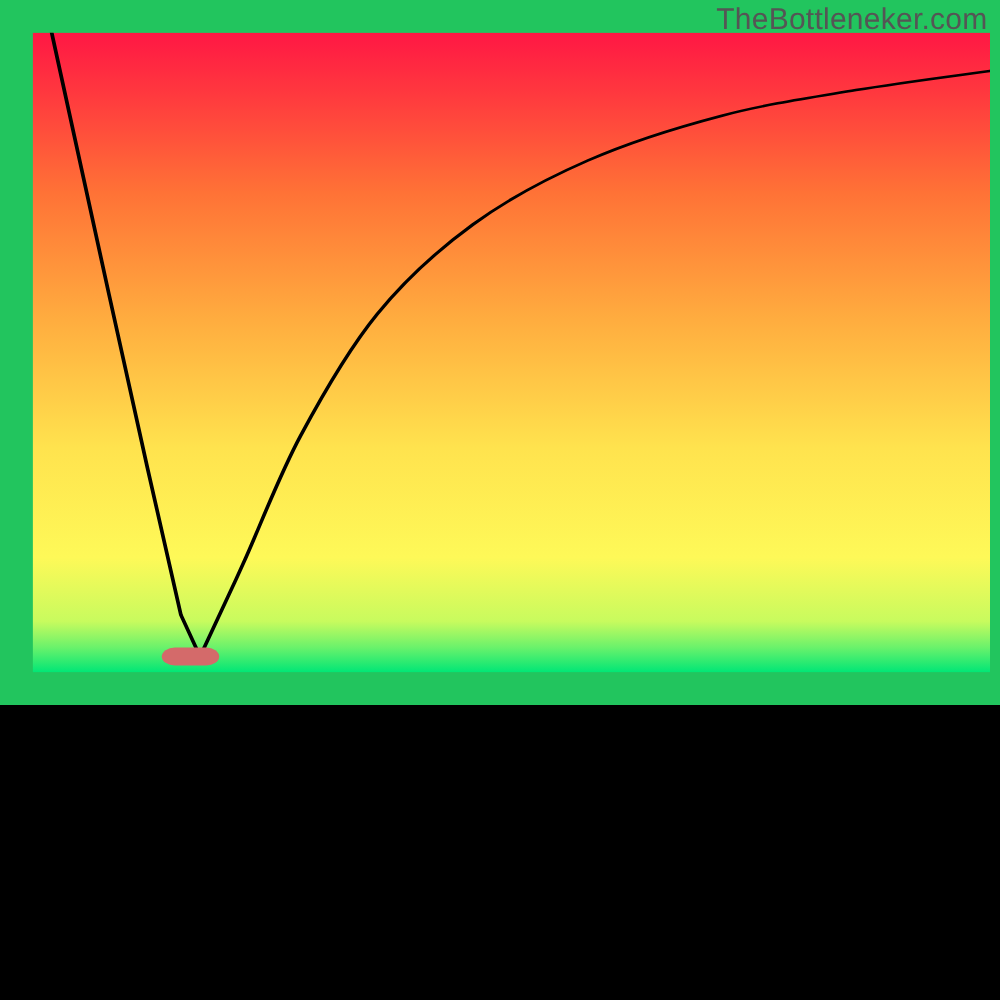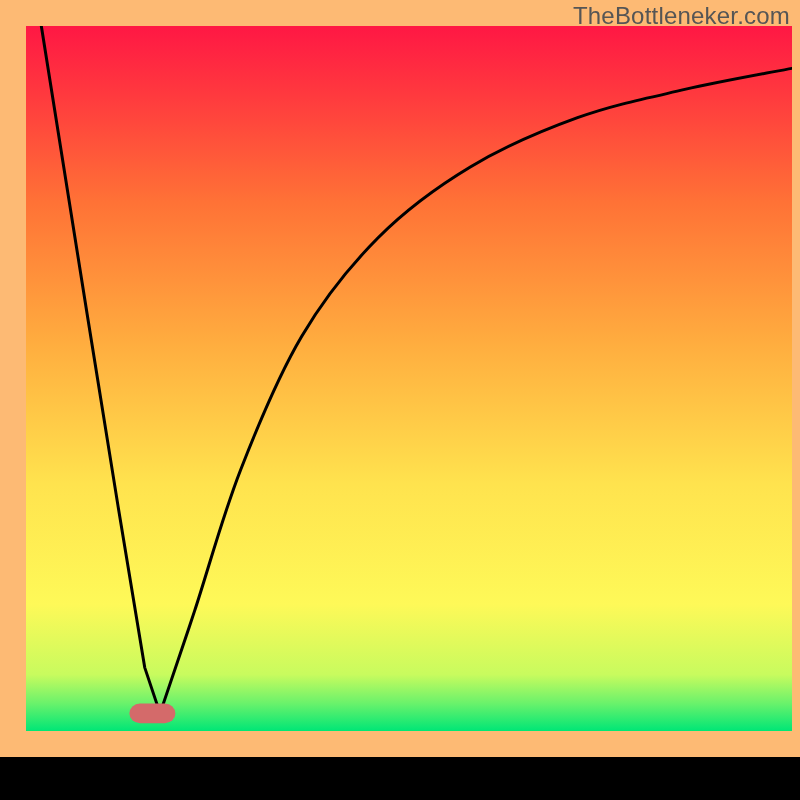--- a/index.html
+++ b/index.html
@@ -8,22 +8,22 @@
     width: 800px;
     height: 800px;
     overflow: hidden;
     background: #000;
     font-family: Arial, Helvetica, sans-serif;
   }
   .frame {
     position: absolute;
     top: 0; left: 0;
     width: 800px;
-    height: 757px;
-    background: #fdba74;
+    height: 564px;
+    background: #22c55e;
   }
   .plot-area {
     position: absolute;
     top: 26px;
     left: 26px;
     right: 8px;
     bottom: 26px;
     overflow: hidden;
   }
   .watermark {

